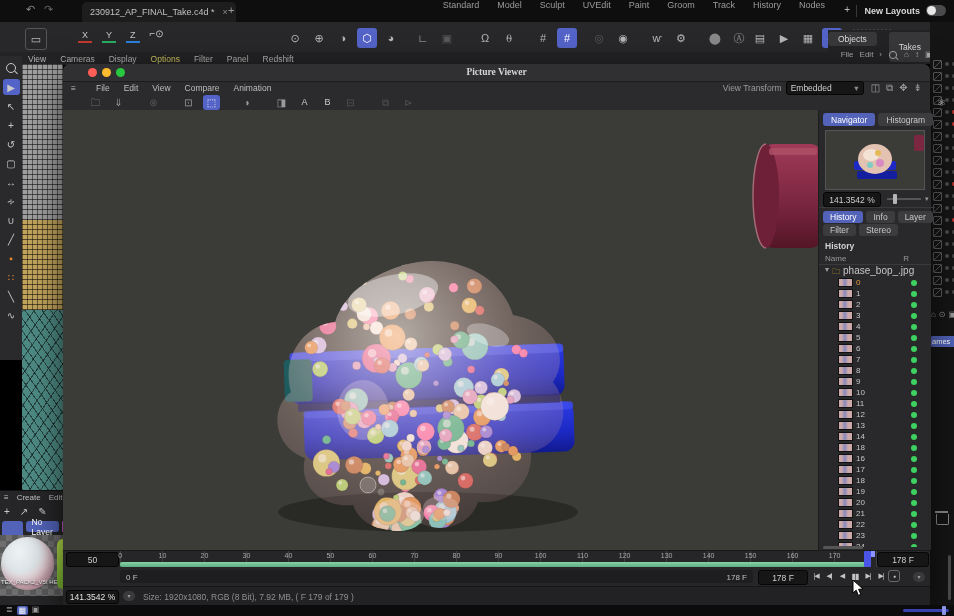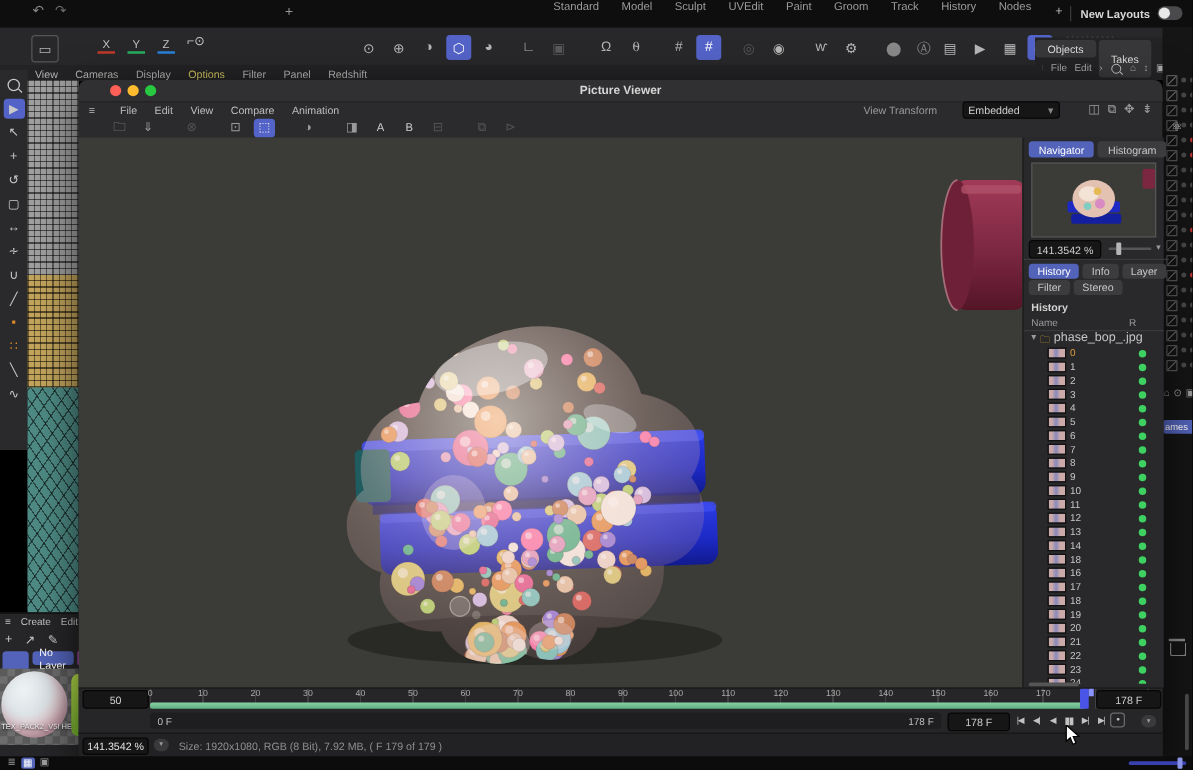--- a/index.html
+++ b/index.html
@@ -44,21 +44,21 @@
         right:-3px;bottom:-1px;transform:rotate(45deg);}
   
   .hatch{background-image:repeating-linear-gradient(0deg,rgba(0,0,0,.55) 0 1px,transparent 1px 5px),
          repeating-linear-gradient(90deg,rgba(0,0,0,.45) 0 1px,transparent 1px 5px);}
   .hatch2{background-image:repeating-linear-gradient(55deg,rgba(0,0,0,.5) 0 1px,transparent 1px 7px),
          repeating-linear-gradient(-55deg,rgba(0,0,0,.5) 0 1px,transparent 1px 9px);}
   
   #pv{left:63px;top:64px;width:867px;height:541px;background:#2b2b2d;border-radius:7px 7px 0 0;
       box-shadow:0 10px 34px rgba(0,0,0,.65);}
   #pv-title{left:0;top:0;width:867px;height:17px;background:#303032;border-radius:7px 7px 0 0;
-            border-bottom:1px solid #1c1c1c;}
+            border-bottom:1px solid #1c1c1c;font-family:Liberation Serif, serif;}
   .light{width:9px;height:9px;border-radius:50%;position:absolute;top:4px;}
   #pv-menu{left:0;top:17px;width:867px;height:13px;display:flex;align-items:center;font-size:8.5px;color:#bdbdbd;}
   #pv-menu .mi{padding:0 12px;}
   #pv-toolbar{left:0;top:30px;width:867px;height:17px;display:flex;align-items:center;gap:6px;padding-left:24px;}
   #pv-canvas{left:0;top:46px;width:755px;height:440px;background:#3b3b37;overflow:hidden;}
   
   #pv-side{left:755px;top:46px;width:112px;height:440px;background:#29292b;border-left:1px solid #1c1c1c;}
   .sideline{border-top:1px solid #3a3a3c;}
   .hist-row{display:flex;align-items:center;height:11px;padding-left:20px;gap:4px;}
   .hist-thumb{width:13px;height:7px;background:linear-gradient(90deg,#caa 20%,#88b 45%,#caa 70%);
@@ -95,20 +95,24 @@
   .tiny{font-size:8px;}
 </style>
 </head>
 <body>
 
 <div id="stage">
 
   <div id="topbar" class="abs">
     <span class="abs ic" style="left:26px;top:4px;font-size:11px;color:#8a8a8a">↶</span>
     <span class="abs ic" style="left:44px;top:4px;font-size:11px;color:#6a6a6a">↷</span>
+    <div id="doc-tab">
+      <span>230912_AP_FINAL_Take.c4d *</span>
+      <span style="color:#888">×</span>
+    </div>
     <span class="abs ic" style="left:228px;top:5px;color:#9a9a9a;font-size:11px">+</span>
     <div class="abs row" style="right:120px;top:0;height:22px">
       <span class="laytab">Standard</span>
 
       <span class="laytab">Model</span>
 
       <span class="laytab">Sculpt</span>
 
       <span class="laytab">UVEdit</span>
 
@@ -161,21 +165,21 @@
       <span class="tbic">▤</span>
       <span class="tbic">▶</span>
       <span class="tbic">▦</span>
       <span class="tbic on">◍</span>
     </div>
     <div class="abs" style="left:852px;top:6px;width:40px;height:16px;opacity:.5;
          background-image:radial-gradient(#555 1px,transparent 1px);background-size:4px 4px"></div>
   </div>
 
   <div class="abs" style="left:828px;top:30px;width:126px;height:34px;background:#232325">
-    <div class="abs row" style="left:0;top:2px;gap:2px">
+    <div class="abs row" style="left:0;top:2px;gap:12px">
       <span class="pill" style="height:14px;padding:0 10px;background:#38383a;color:#ddd">Objects</span>
 
       <span class="pill" style="height:30px;padding:0 10px;background:#38383a;color:#ddd">Takes</span>
     </div>
     <div class="abs row tiny" style="left:2px;top:20px;gap:6px;color:#aaa">
       <span>≡</span>
       <span>File</span>
       <span>Edit</span>
       <span>›</span>
       <span class="search-ic" style="transform:scale(.8)"></span>
@@ -397,21 +401,21 @@
       <span class="light" style="left:25px;background:#ff5f57"></span>
       <span class="light" style="left:39px;background:#febc2e"></span>
       <span class="light" style="left:53px;background:#28c840"></span>
       <div style="text-align:center;font-size:9.5px;font-weight:bold;color:#d6d6d6;line-height:17px">Picture Viewer</div>
     </div>
 
     <div id="pv-menu" class="abs">
       <span style="padding:0 8px">≡</span>
       <span class="mi"><span class="mi" style="padding:0 14px 0 0">File</span><span class="mi" style="padding:0 14px 0 0">Edit</span><span class="mi" style="padding:0 14px 0 0">View</span><span class="mi" style="padding:0 14px 0 0">Compare</span><span class="mi" style="padding:0 14px 0 0">Animation</span></span>
       <span style="margin-left:auto;color:#9a9a9a;font-size:8.5px">View Transform</span>
-      <span class="fld" style="width:68px;height:12px;margin:0 20px;justify-content:space-between;padding:0 4px">
+      <span class="fld" style="width:68px;height:12px;margin:0 4px;justify-content:space-between;padding:0 4px">
         <span>Embedded</span>
           <span style="color:#888">▾</span>
       </span>
       <span class="ic" style="margin:0 3px">◫</span>
       <span class="ic" style="margin:0 3px">⧉</span>
       <span class="ic" style="margin:0 3px">✥</span>
       <span class="ic" style="margin:0 8px 0 3px">⇟</span>
     </div>
 
     <div id="pv-toolbar" class="abs">

